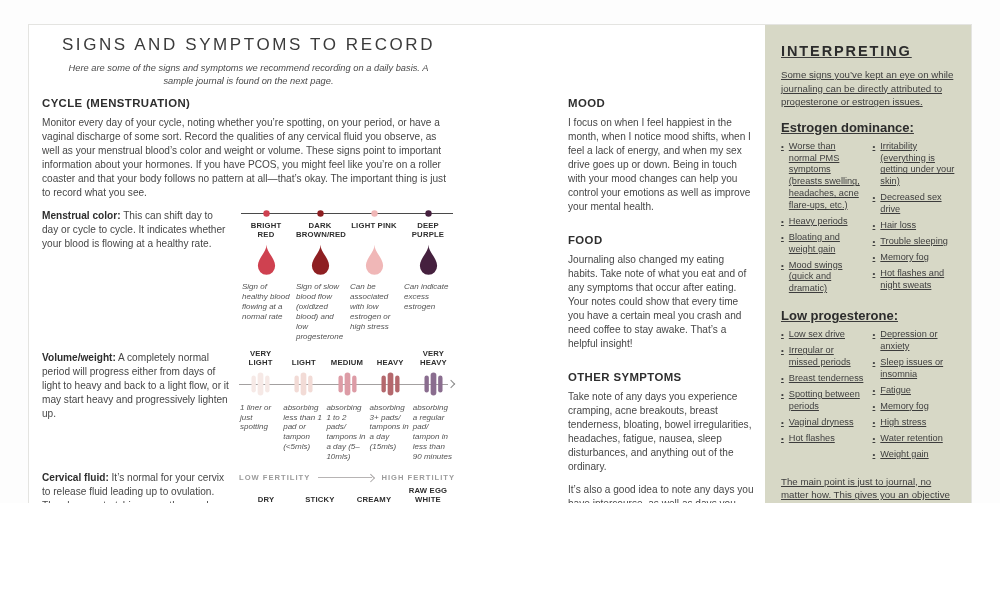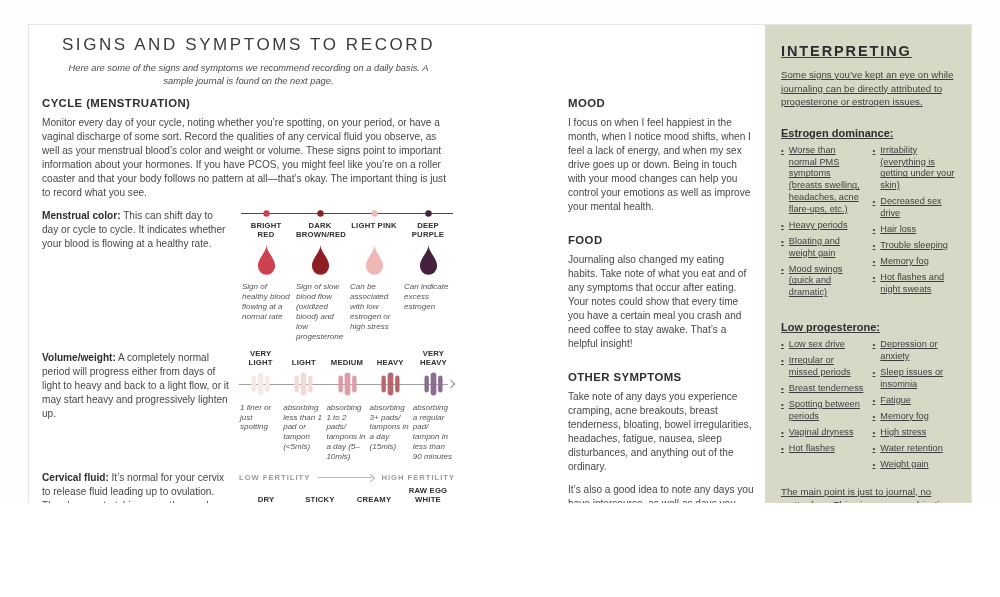--- a/index.html
+++ b/index.html
@@ -72,21 +72,21 @@
   .fl-cap-col .dcap { margin-top: 5px; }
 
   
   .mid-sec { margin-bottom: 20px; }
   .mid-sec .body-p { margin-bottom: 9px; }
 
   
   .col-side { font-size: 9.8px; }
   .side-h1 { font-size: 14.5px; font-weight: 700; letter-spacing: 1.9px; color: #2c2c2c; margin: 12px 0 9px; }
   .side-p { font-size: 9.7px; line-height: 1.4; color: #3e3e3e; margin: 0 0 11px; }
-  .side-h2 { font-size: 11px; font-weight: 700; color: #2c2c2c; margin: 18px 0 6px; }
+  .side-h2 { font-size: 13px; font-weight: 700; color: #2c2c2c; margin: 2px 0 6px; }
   .cols2 { display: flex; gap: 9px; margin-bottom: 9px; }
   .colhalf { flex: 1; min-width: 0; }
   .blist { list-style: none; margin: 0; padding: 0; }
   .blist li { display: flex; gap: 5px; font-size: 9.2px; line-height: 1.29; color: #3e3e3e; margin-bottom: 4px; }
   .blist .bullet { flex: none; font-size: 8px; line-height: 1.5; }
   .side-outro { margin-top: 10px; margin-bottom: 0; }
 </style>
 </head>
 <body>
 

